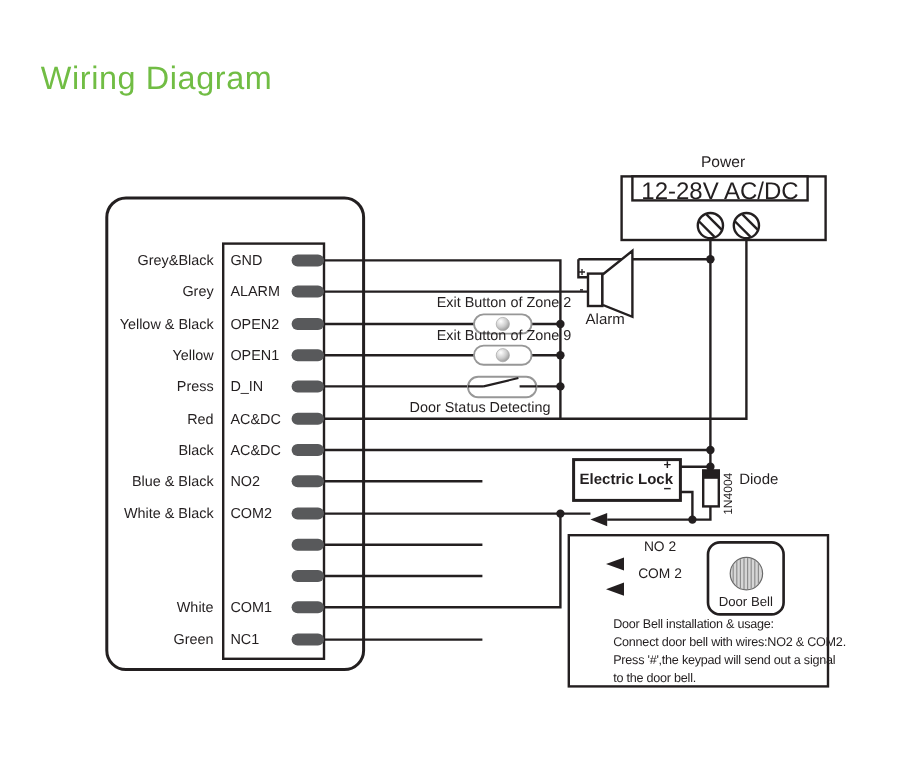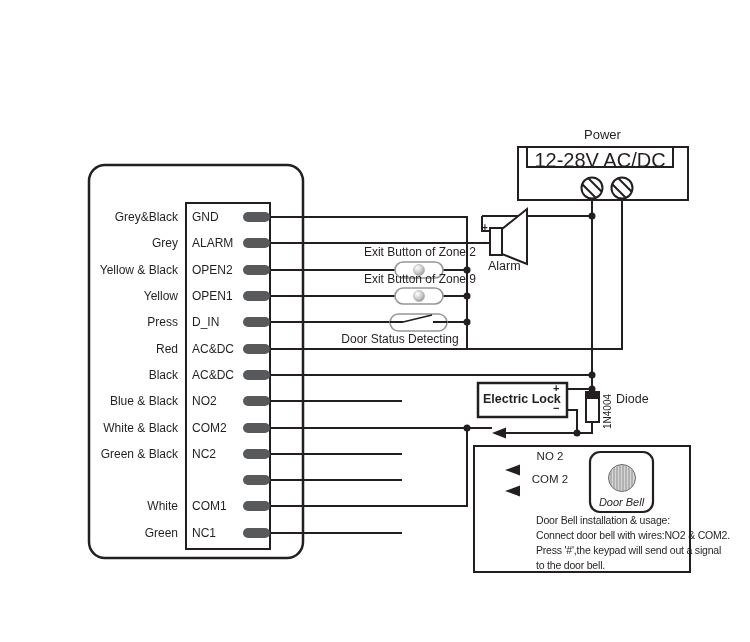--- a/index.html
+++ b/index.html
@@ -7,21 +7,21 @@
          font-family:"Liberation Sans",sans-serif;color:#231f20;}
   #stage svg{position:absolute;left:0;top:0;}
   .abs{position:absolute;white-space:nowrap;}
   .title{left:34px;top:50px;font-size:27px;font-weight:300;letter-spacing:.5px;color:#71bd44;}
   .trow{position:absolute;left:0;width:270px;height:18px;font-size:12px;line-height:18px;}
   .wire-label{position:absolute;right:92px;top:0;}
   .term-label{position:absolute;left:192px;top:0;}
   .ctr{text-align:center;}
   .small{font-size:12px;}
   .bold{font-weight:bold;}
-  .note{left:504px;width:208px;font-size:10.5px;letter-spacing:-.2px;padding-left:32px;}
+  .note{left:479px;width:208px;font-size:10.5px;letter-spacing:-.2px;padding-left:32px;}
 </style>
 </head>
 <body>
 
 <div id="stage">
 
   <svg width="750" height="642" viewBox="0 0 750 642">
     <defs>
       <radialGradient id="ballGrad" cx="35%" cy="30%" r="80%">
         <stop offset="0%" stop-color="#ffffff"></stop>
@@ -158,20 +158,21 @@
       <circle cx="577" cy="433" r="3.5"></circle>
     </g>
 
     <g fill="#231f20">
       <polygon points="492,433 506,427.5 506,438.5"></polygon>
       <polygon points="505,470 520,464.5 520,475.5"></polygon>
       <polygon points="505,491 520,485.5 520,496.5"></polygon>
     </g>
   </svg>
 
+  <div class="abs title">Wiring Diagram</div>
 
   <div class="trow" style="top:234px">
     <span class="wire-label">Grey</span>
     <span class="term-label">ALARM</span>
   </div>
   <div class="trow" style="top:208px">
     <span class="wire-label">Grey&amp;Black</span>
     <span class="term-label">GND</span>
   </div>
   <div class="trow" style="top:261px">
@@ -195,24 +196,20 @@
     <span class="term-label">AC&amp;DC</span>
   </div>
   <div class="trow" style="top:392px">
     <span class="wire-label">Blue &amp; Black</span>
     <span class="term-label">NO2</span>
   </div>
   <div class="trow" style="top:419px">
     <span class="wire-label">White &amp; Black</span>
     <span class="term-label">COM2</span>
   </div>
-  <div class="trow" style="top:445px">
-    <span class="wire-label">Green &amp; Black</span>
-    <span class="term-label">NC2</span>
-  </div>
   <div class="trow" style="top:497px">
     <span class="wire-label">White</span>
     <span class="term-label">COM1</span>
   </div>
   <div class="trow" style="top:524px">
     <span class="wire-label">Green</span>
     <span class="term-label">NC1</span>
   </div>
 
 
@@ -229,20 +226,20 @@
 
   <div class="abs bold" style="left:483px;top:392px;font-size:12.5px;">Electric Lock</div>
   <div class="abs bold" style="left:553px;top:382px;font-size:11px;">+</div>
   <div class="abs bold" style="left:553px;top:402px;font-size:11px;">−</div>
 
   <div class="abs" style="left:602px;top:429px;width:42px;font-size:10px;transform:rotate(-90deg);transform-origin:0 0;">1N4004</div>
   <div class="abs" style="left:616px;top:392px;font-size:12.5px;">Diode</div>
 
   <div class="abs ctr" style="left:520px;top:450px;width:60px;font-size:11.5px;">NO 2</div>
   <div class="abs ctr" style="left:515px;top:473px;width:70px;font-size:11.5px;">COM 2</div>
-  <div class="abs ctr" style="left:590px;top:496px;width:63px;font-size:11px;font-style:italic;">Door Bell</div>
+  <div class="abs ctr" style="left:590px;top:496px;width:63px;font-size:11px;">Door Bell</div>
 
   <div class="abs note" style="top:514px;">Door Bell installation &amp; usage:</div>
   <div class="abs note" style="top:529px;">Connect door bell with wires:NO2 &amp; COM2.</div>
   <div class="abs note" style="top:544px;">Press '#',the keypad will send out a signal</div>
   <div class="abs note" style="top:559px;">to the door bell.</div>
 
 </div>
 
 </body></html>

